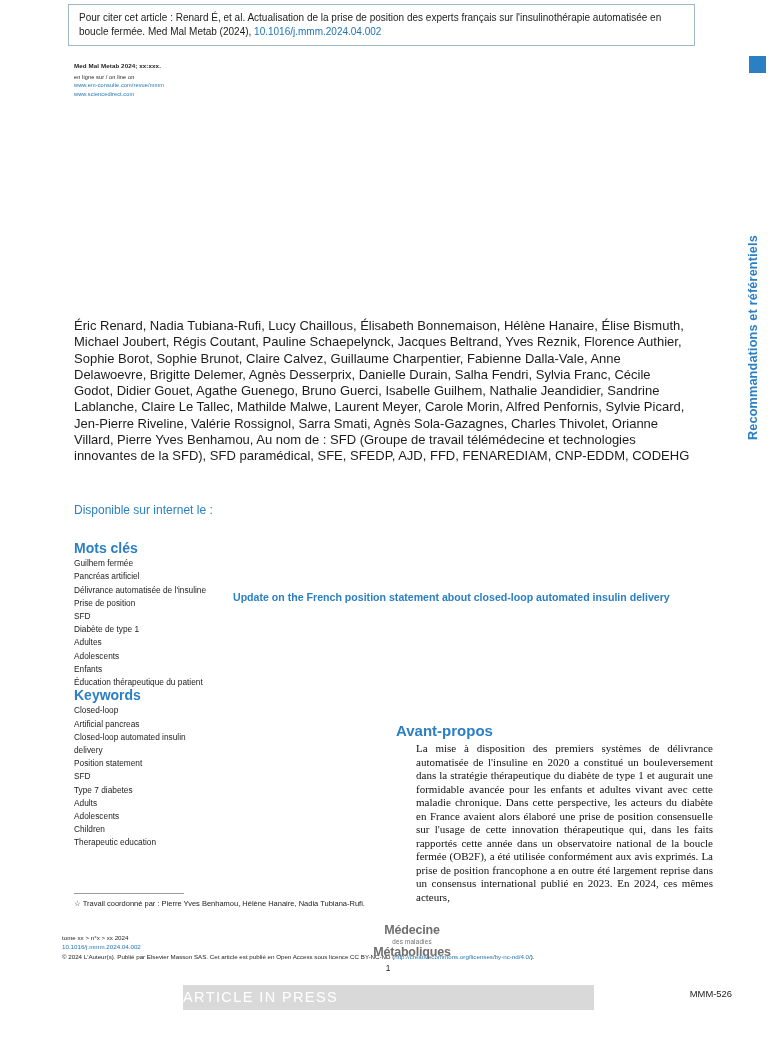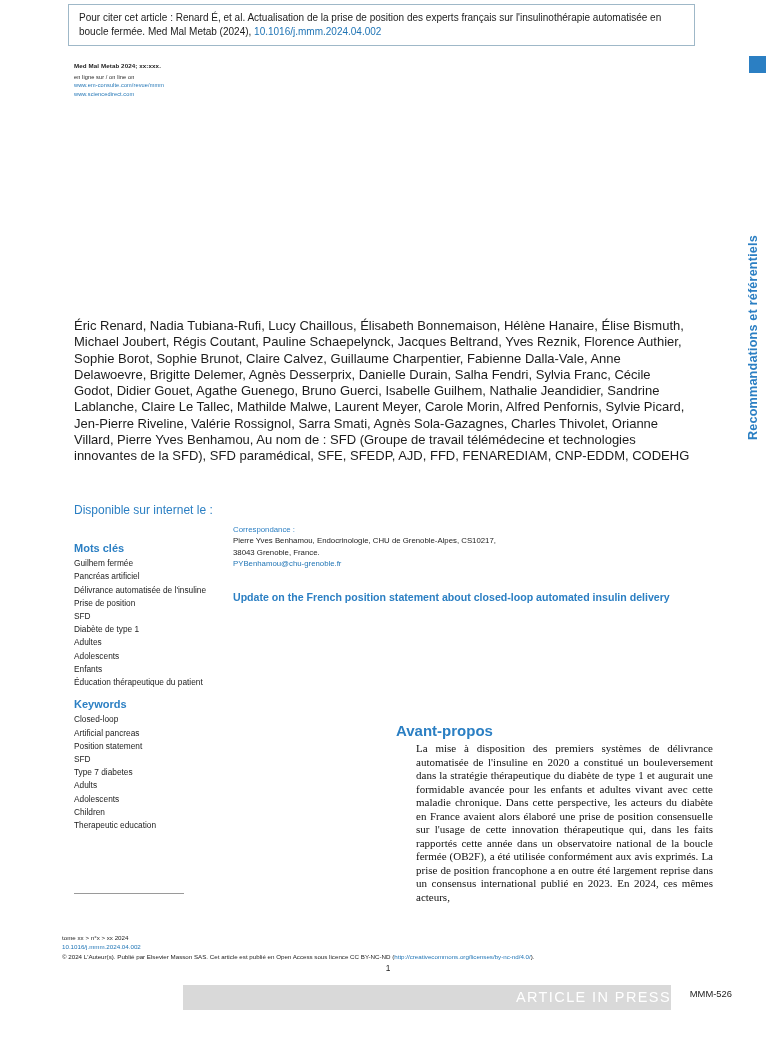--- a/index.html
+++ b/index.html
@@ -129,24 +129,24 @@
     left: 74px;
     top: 542px;
     width: 140px;
     font-size: 8.3px;
     line-height: 13.2px;
     color: #1c1c1c;
   }
   .kw-head {
     color: #2b7fc3;
     font-weight: bold;
-    font-size: 11px;
+    font-size: 14px;
     margin-bottom: 2px;
   }
-  .kw-head.second { margin-top: 9px; }
+  .kw-head.second { }
   .kw-item { }
 
   
   .affil {
     position: absolute;
     left: 233px;
     top: 501px;
     width: 420px;
     font-size: 7.8px;
     line-height: 11.5px;
@@ -263,27 +263,27 @@
     text-align: center;
     font-size: 8.4px;
     color: #1c1c1c;
   }
 
   
   .press-bar {
     position: absolute;
     left: 183px;
     top: 985px;
-    width: 488px;
+    width: 411px;
     height: 25px;
     background: #d9d9d9;
     color: #ffffff;
     font-size: 14.5px;
     letter-spacing: 1.4px;
-    text-align: right;
+    text-align: left;
     line-height: 25px;
   }
   .mmm-code {
     position: absolute;
     right: 44px;
     top: 988px;
     font-size: 9.4px;
     color: #1c1c1c;
   }
 </style>
@@ -323,49 +323,50 @@
     <div class="kw-item">SFD</div>
     <div class="kw-item">Diabète de type 1</div>
     <div class="kw-item">Adultes</div>
     <div class="kw-item">Adolescents</div>
     <div class="kw-item">Enfants</div>
     <div class="kw-item">Éducation thérapeutique du patient</div>
 
     <div class="kw-head second">Keywords</div>
     <div class="kw-item">Closed-loop</div>
     <div class="kw-item">Artificial pancreas</div>
+    <div class="kw-item">Closed-loop automated insulin delivery</div>
     <div class="kw-item">Position statement</div>
     <div class="kw-item">SFD</div>
     <div class="kw-item">Type 7 diabetes</div>
     <div class="kw-item">Adults</div>
     <div class="kw-item">Adolescents</div>
     <div class="kw-item">Children</div>
     <div class="kw-item">Therapeutic education</div>
   </div>
 
 
-  <div class="corr">
-    <div class="corr-head">Correspondance :</div>
-    <div>Pierre Yves Benhamou, Endocrinologie, CHU de Grenoble-Alpes, CS10217,</div>
-    <div>38043 Grenoble, France.</div>
-    <div class="mail">PYBenhamou@chu-grenoble.fr</div>
-  </div>
 
   <div class="en-title">Update on the French position statement about closed-loop automated insulin delivery</div>
 
   <div class="body-head">Avant-propos</div>
   <div class="body-text">La mise à disposition des premiers systèmes de délivrance automatisée de l'insuline en 2020 a constitué un bouleversement dans la stratégie thérapeutique du diabète de type 1 et augurait une formidable avancée pour les enfants et adultes vivant avec cette maladie chronique. Dans cette perspective, les acteurs du diabète en France avaient alors élaboré une prise de position consensuelle sur l'usage de cette innovation thérapeutique qui, dans les faits rapportés cette année dans un observatoire national de la boucle fermée (OB2F), a été utilisée conformément aux avis exprimés. La prise de position francophone a en outre été largement reprise dans un consensus international publié en 2023. En 2024, ces mêmes acteurs,</div>
 
   <div class="footnote-rule"></div>
+  <div class="footnote">☆  Travail coordonné par : Pierre Yves Benhamou, Hélène Hanaire, Nadia Tubiana-Rufi.</div>
 
   <div class="bottom-meta">
     <div>tome xx &gt; n°x &gt; xx 2024</div>
     <div class="doi">10.1016/j.mmm.2024.04.002</div>
     <div><span>© 2024 L'Auteur(s). Publié par Elsevier Masson SAS. Cet article est publié en Open Access sous licence CC BY-NC-ND (</span><a href="#">http://creativecommons.org/licenses/by-nc-nd/4.0/</a><span>).</span></div>
   </div>
 
+  <div class="logo">
+    <div class="l-main">Médecine</div>
+    <div class="l-small">des maladies</div>
+    <div class="l-main2">Métaboliques</div>
+  </div>
 
   <div class="page-num">1</div>
 
   <div class="press-bar">ARTICLE IN PRESS</div>
   <div class="mmm-code">MMM-526</div>
 
 </div>
 
 </body></html>

